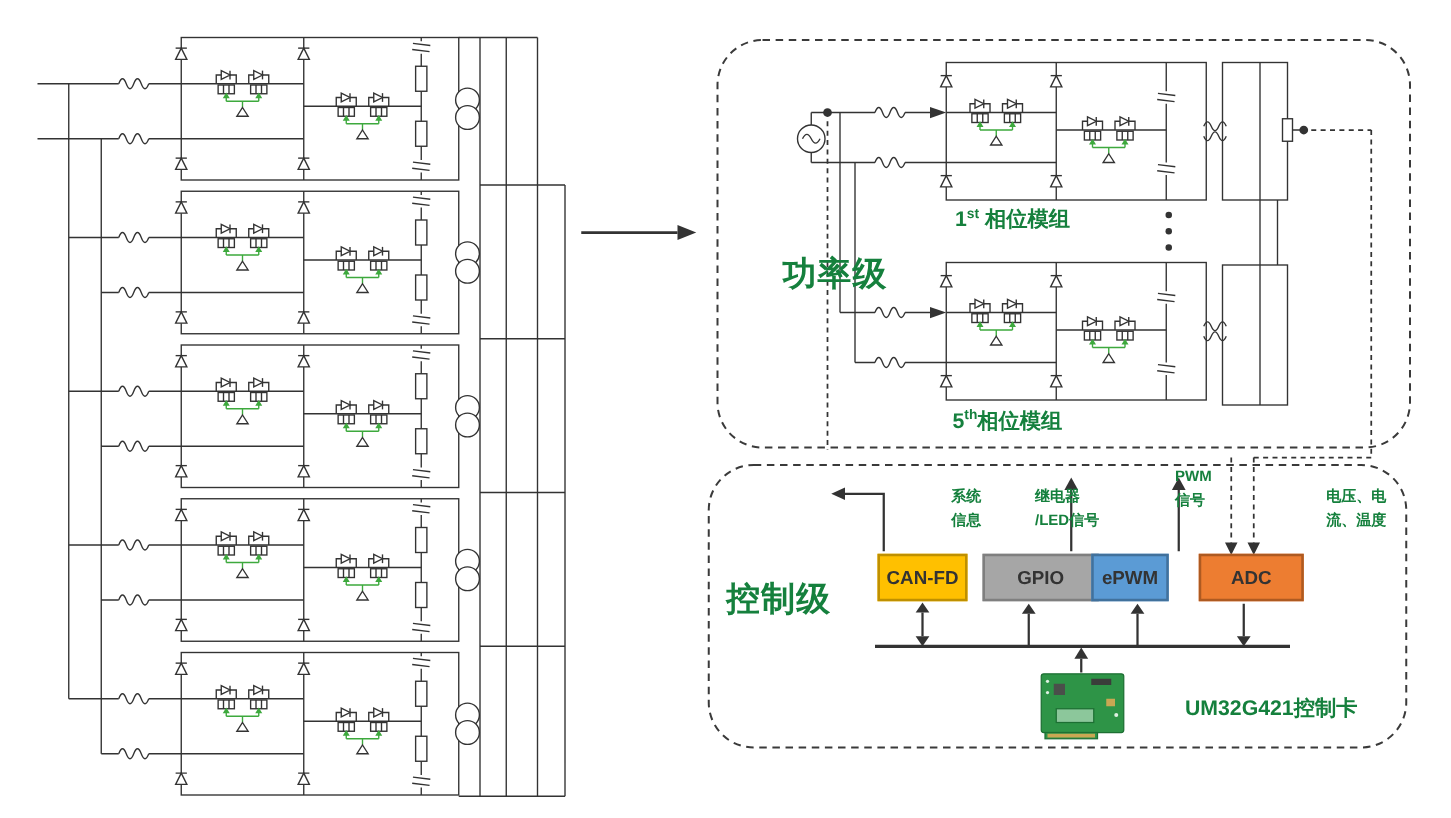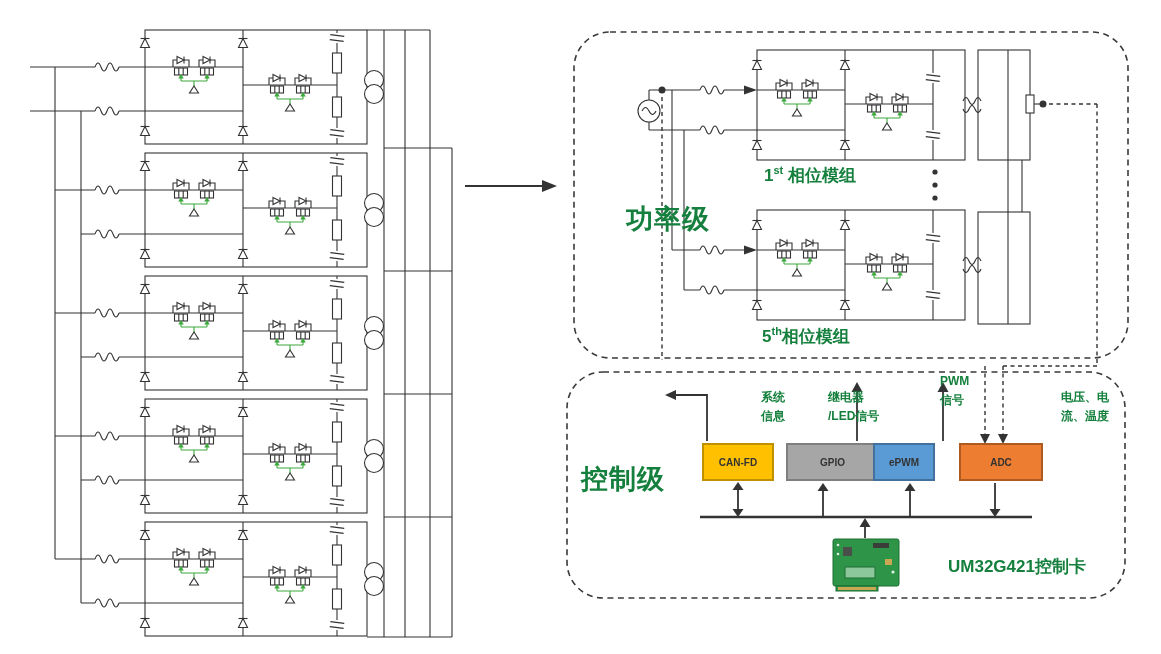--- a/index.html
+++ b/index.html
@@ -8,21 +8,21 @@
           font-family:"Liberation Sans",sans-serif;}
   svg.layer{position:absolute;left:0;top:0;}
   .lab{position:absolute;color:#15803d;font-weight:700;}
   .stage-label{font-size:27px;letter-spacing:1px;}
   .modlab{font-size:17px;white-space:nowrap;}
   .modlab sup{font-size:11px;}
   .sig{font-size:12px;line-height:19px;white-space:nowrap;margin-left:48px;}
   .sig div{display:block;}
   .blk{position:absolute;top:443px;height:38px;box-sizing:border-box;border:2px solid;
        display:flex;align-items:center;justify-content:center;
-       font-size:10px;font-weight:700;color:#333;}
+       font-size:15px;font-weight:700;color:#333;}
   .card-lab{font-size:17px;white-space:nowrap;}
 </style>
 </head>
 <body>
 
 <div class="figure">
 
 <svg class="layer" width="1161" height="654" viewBox="0 0 1161 654">
   <defs>
 

